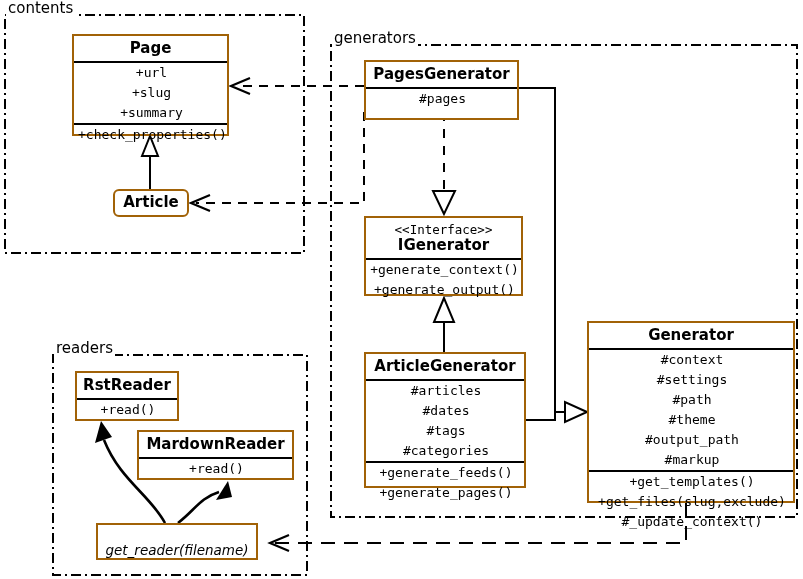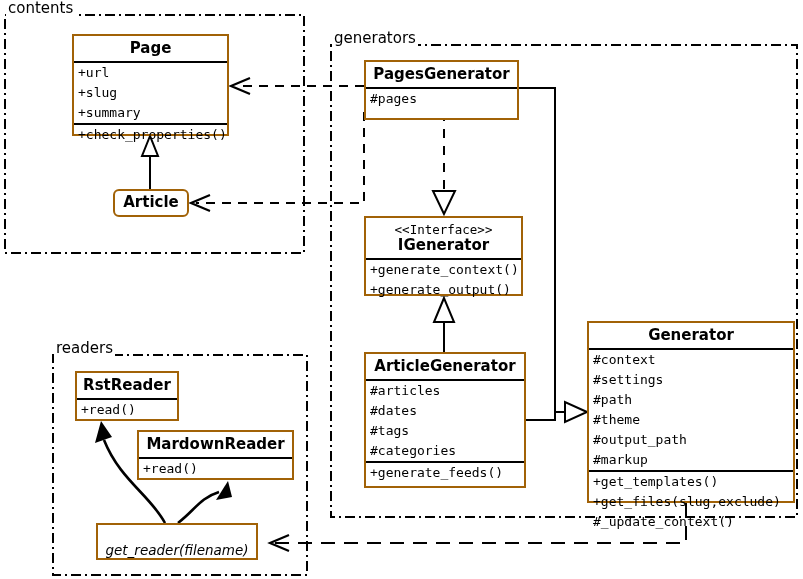--- a/index.html
+++ b/index.html
@@ -55,20 +55,21 @@
   .umlbox .sep {
     border-top: 2px solid #000;
   }
   .umlbox .cmp {
     font-family: "DejaVu Sans Mono", monospace;
     font-size: 13px;
     line-height: 16px;
     padding: 2px 2px 2px 4px;
     color: #000;
     white-space: nowrap;
+    text-align: center;
   }
   .umlbox.plain {
     display: flex;
     align-items: flex-end;
     justify-content: center;
     font-style: italic;
   }
   .umlbox.plain .plaintxt {
     font-family: "DejaVu Sans", sans-serif;
     font-size: 13.5px;
@@ -176,20 +177,21 @@
 
 <div class="umlbox" style="left:364px; top:352px; width:162px; height:136px;">
   <div class="hdr">ArticleGenerator</div>
   <div class="sep"></div>
   <div class="cmp">#articles</div>
   <div class="cmp">#dates</div>
   <div class="cmp">#tags</div>
   <div class="cmp">#categories</div>
   <div class="sep"></div>
   <div class="cmp">+generate_feeds()</div>
+  <div class="cmp">+generate_pages()</div>
 </div>
 
 <div class="umlbox" style="left:587px; top:321px; width:208px; height:182px;">
   <div class="hdr">Generator</div>
   <div class="sep"></div>
   <div class="cmp">#context</div>
   <div class="cmp">#settings</div>
   <div class="cmp">#path</div>
   <div class="cmp">#theme</div>
   <div class="cmp">#output_path</div>

